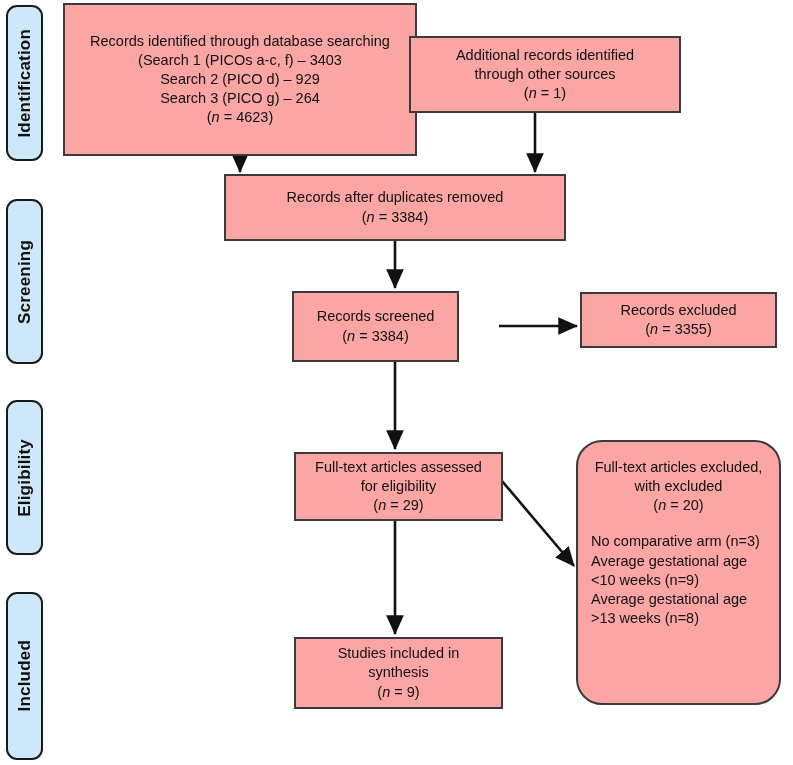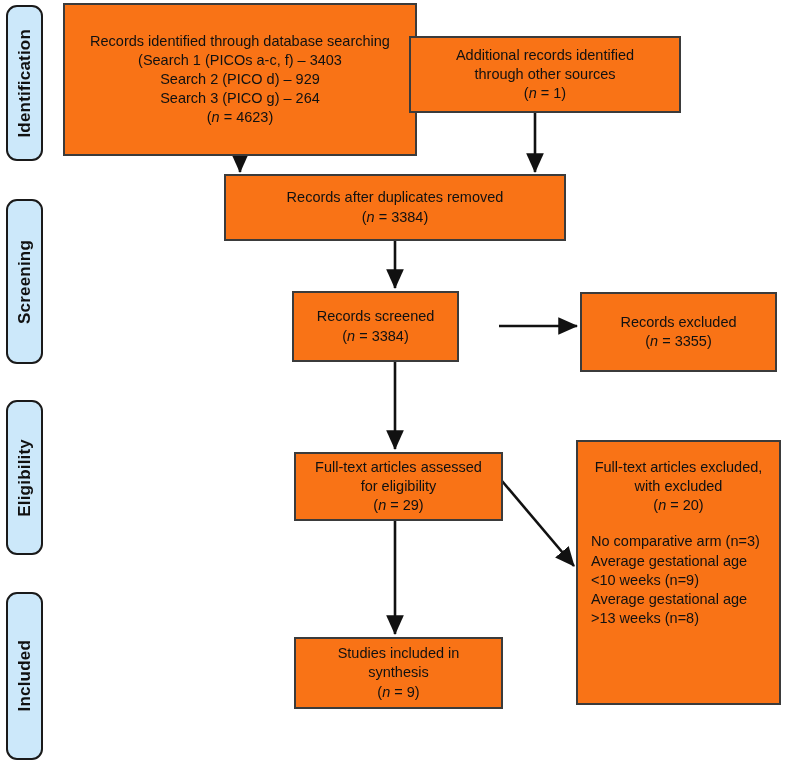--- a/index.html
+++ b/index.html
@@ -36,37 +36,38 @@
     font-weight: bold;
     font-size: 17px;
     color: #111111;
     letter-spacing: 0.2px;
     white-space: nowrap;
   }
 
   
   .box {
     position: absolute;
-    background: #f97316;
+    background: #fca5a5;
     border: 2px solid #3b3b3b;
     box-sizing: border-box;
     display: flex;
     flex-direction: column;
     align-items: center;
     justify-content: center;
     text-align: center;
     font-size: 14.5px;
     color: #111111;
     line-height: 1.32;
     padding: 3px 6px;
   }
   .box.left-align {
     align-items: center;
     text-align: left;
     justify-content: flex-start;
+    border-radius: 26px;
   }
   .box .line { white-space: nowrap; }
   .box .n { font-weight: normal; }
   .box .n i { font-style: italic; }
 
   .reasons-head {
     width: 100%;
     text-align: center;
   }
   .reasons-list {
@@ -154,21 +155,21 @@
     </div>
   </div>
 
   <div class="box" style="left:292px; top:291px; width:167px; height:71px;">
     <div class="line">Records screened</div>
     <div class="line n">
       <span>(</span><i>n</i><span> =  3384)</span>
     </div>
   </div>
 
-  <div class="box" style="left:580px; top:292px; width:197px; height:80px;">
+  <div class="box" style="left:580px; top:292px; width:197px; height:56px;">
     <div class="line">Records excluded</div>
     <div class="line n">
       <span>(</span><i>n</i><span> =  3355)</span>
     </div>
   </div>
 
   <div class="box" style="left:294px; top:452px; width:209px; height:69px;">
     <div class="line">Full-text articles assessed</div>
     <div class="line">for eligibility</div>
     <div class="line n">

